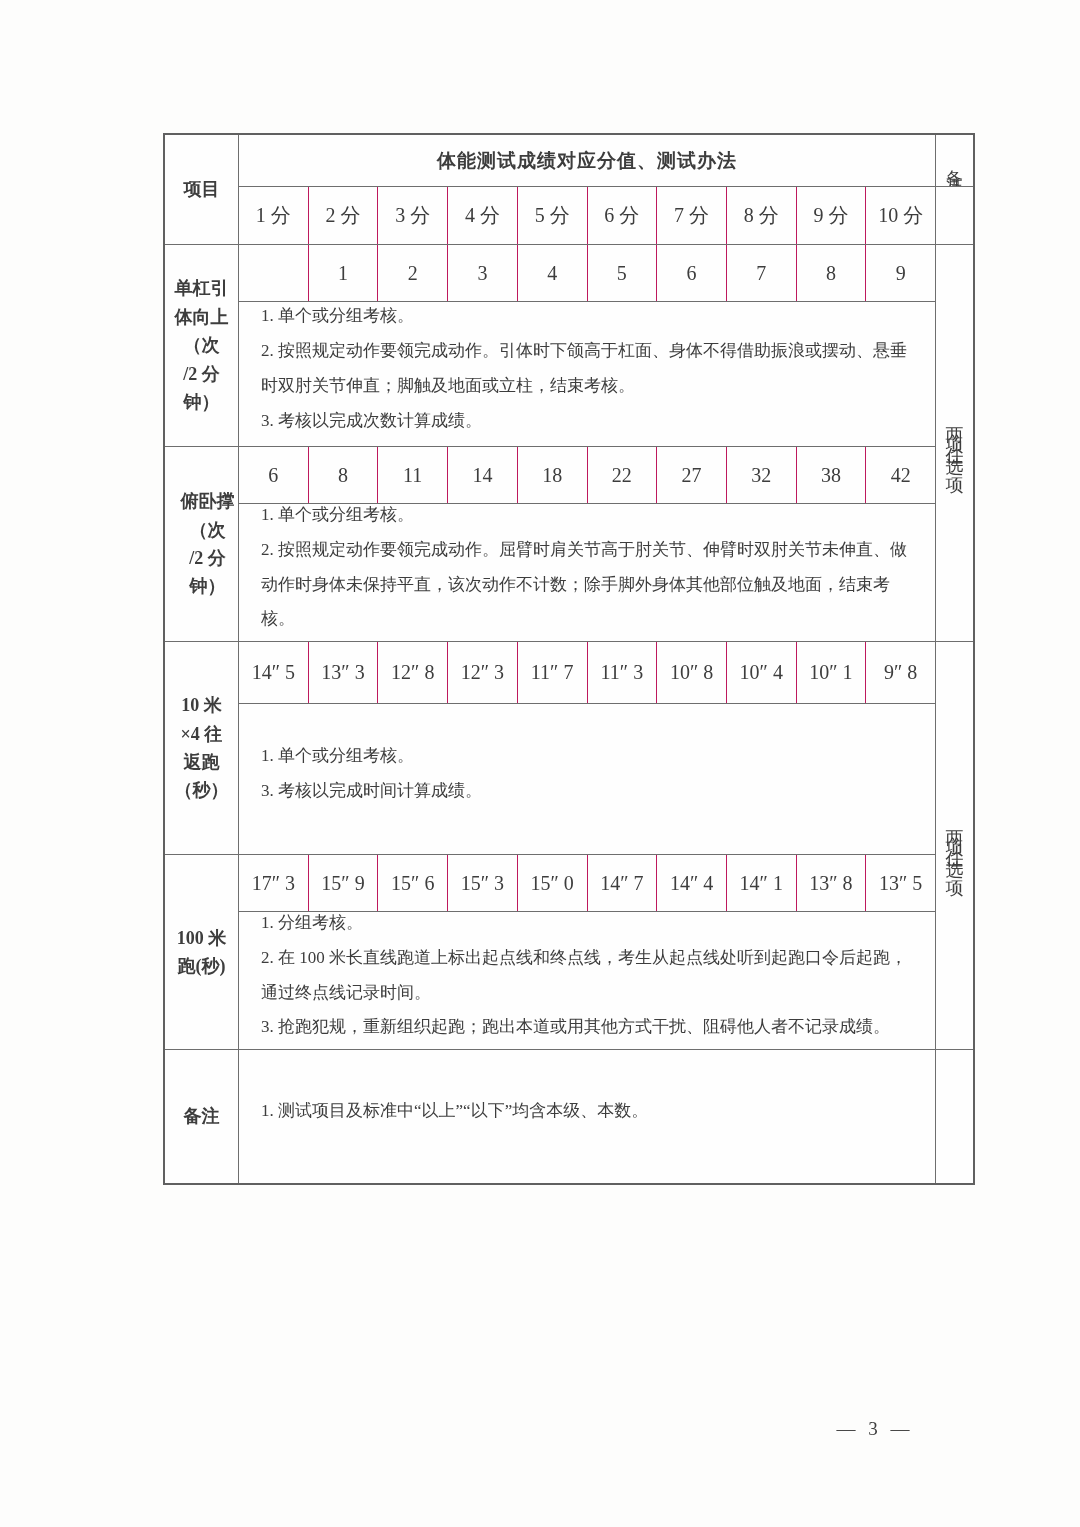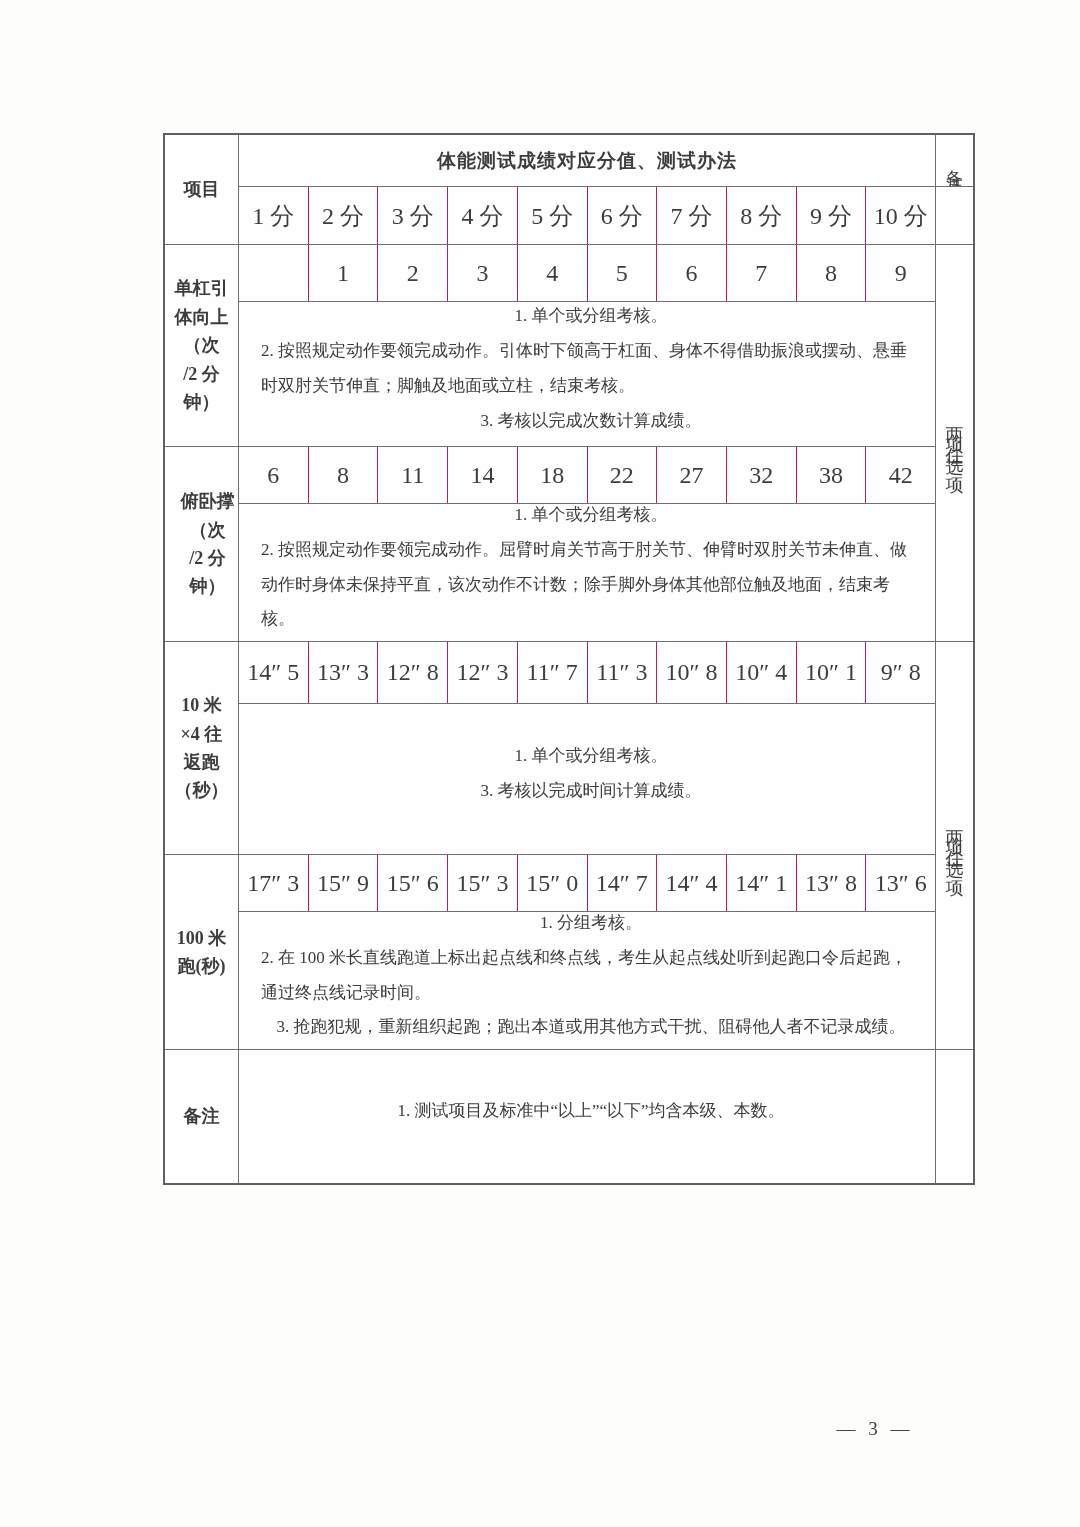--- a/index.html
+++ b/index.html
@@ -29,25 +29,25 @@
   .nbr{border-right:none;}
   .nbb{border-bottom:none;}
   .plabel{
     font-weight:bold;font-size:18px;line-height:1.58;
     text-align:center;white-space:pre-line;
   }
   .title-cell{font-weight:bold;font-size:19px;letter-spacing:1px;}
   .strip{display:flex;align-items:stretch;padding:0;}
   .vcell{
     flex:1 1 0;display:flex;align-items:center;justify-content:center;
-    font-size:24px;box-sizing:border-box;
+    font-size:20px;box-sizing:border-box;
   }
   .vcell + .vcell{border-left:1px solid #be185d;}
   .notes{
-    flex-direction:column;align-items:center;justify-content:center;
+    flex-direction:column;align-items:flex-start;justify-content:center;
     padding:6px 14px 16px 22px;font-size:17px;line-height:2.05;
   }
   .notes p{margin:0;}
   .vert{
     writing-mode:vertical-rl;
     letter-spacing:10px;
     font-size:18px;
   }
   .remark-h{writing-mode:vertical-rl;letter-spacing:5px;font-size:17px;}
   #footer{
@@ -150,21 +150,21 @@
   <div class="cell strip" style="grid-area:9/2/10/3;">
     <div class="vcell">17″ 3</div>
     <div class="vcell">15″ 9</div>
     <div class="vcell">15″ 6</div>
     <div class="vcell">15″ 3</div>
     <div class="vcell">15″ 0</div>
     <div class="vcell">14″ 7</div>
     <div class="vcell">14″ 4</div>
     <div class="vcell">14″ 1</div>
     <div class="vcell">13″ 8</div>
-    <div class="vcell">13″ 6</div>
+    <div class="vcell">13″ 5</div>
   </div>
   <div class="cell notes" style="grid-area:10/2/11/3;">
     <p>1. 分组考核。</p>
     <p>2. 在 100 米长直线跑道上标出起点线和终点线，考生从起点线处听到起跑口令后起跑，通过终点线记录时间。</p>
     <p>3. 抢跑犯规，重新组织起跑；跑出本道或用其他方式干扰、阻碍他人者不记录成绩。</p>
   </div>
 
   <div class="cell plabel nbb" style="grid-area:11/1/12/2;">备注</div>
   <div class="cell notes nbb" style="grid-area:11/2/12/3;">
     <p>1. 测试项目及标准中“以上”“以下”均含本级、本数。</p>

